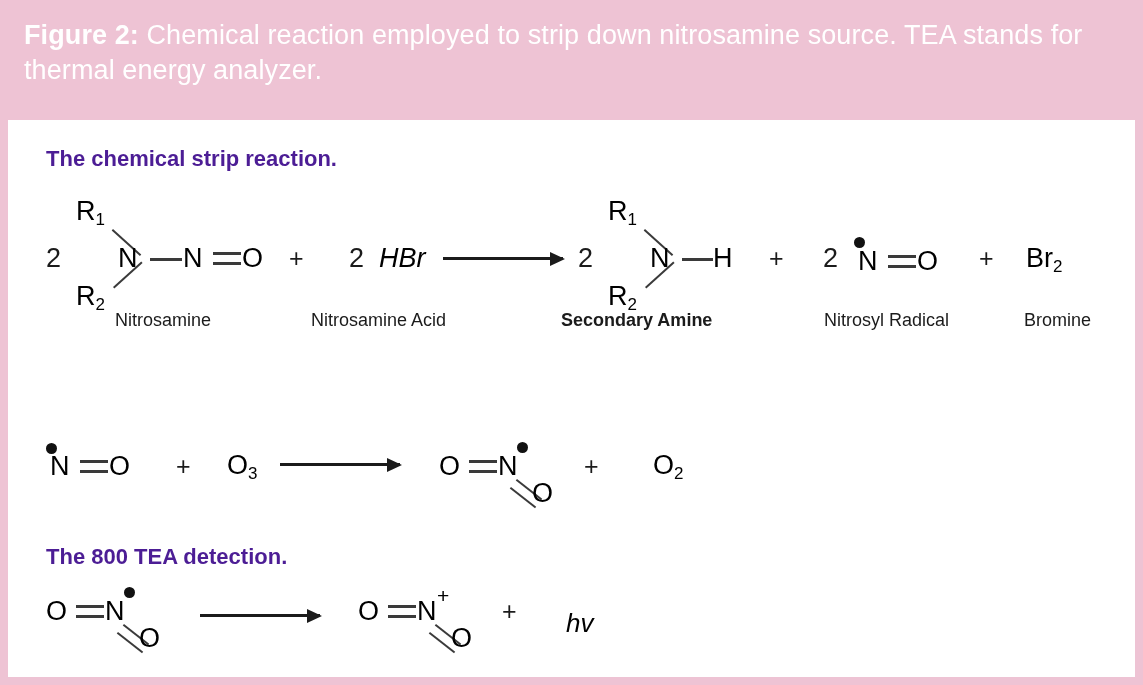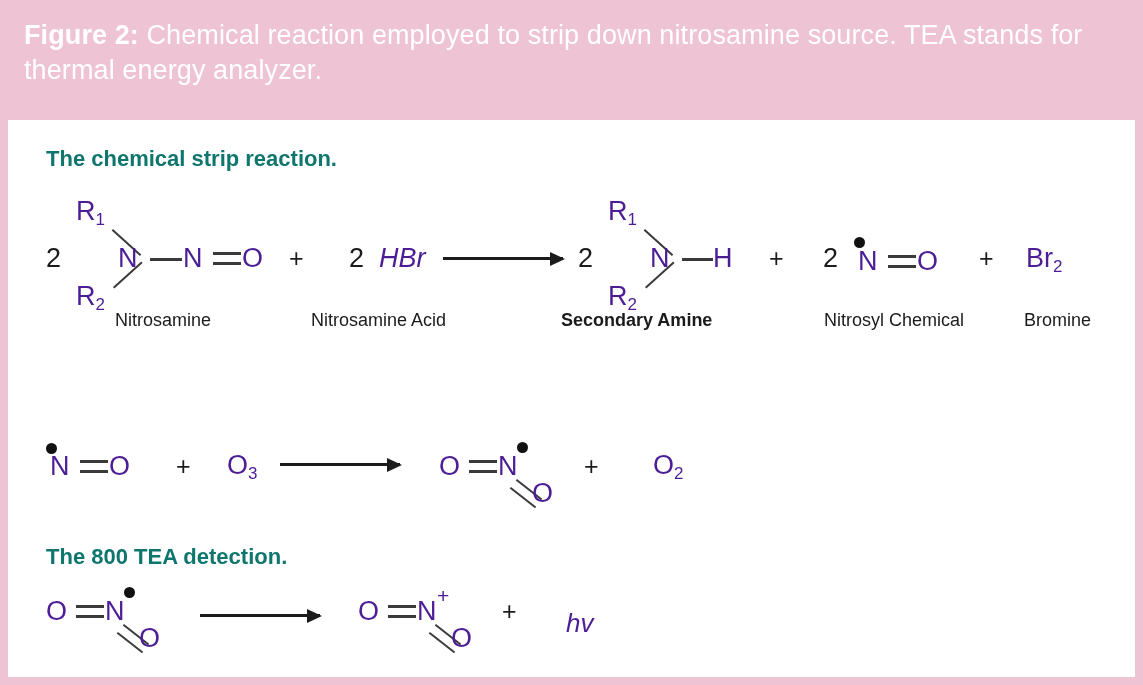--- a/index.html
+++ b/index.html
@@ -37,28 +37,28 @@
     left:8px;top:120px;
     width:1127px;height:557px;
     background:#ffffff;
     box-sizing:border-box;
     overflow:hidden;
   }
   .section-title{
     position:absolute;
     font-size:22px;
     font-weight:bold;
-    color:#0f766e;
+    color:#4c1d95;
     white-space:nowrap;
   }
   
   .atom{
     position:absolute;
     font-size:27px;
-    color:#4c1d95;
+    color:#000000;
     white-space:nowrap;
     line-height:27px;
   }
   .atom.small{font-size:25px;}
   .coef{
     position:absolute;
     font-size:27px;
     color:#1b1b1b;
     line-height:27px;
   }
@@ -153,21 +153,21 @@
     <div class="label" style="left:553px;top:190px;font-weight:bold;">Secondary Amine</div>
 
     <div class="plus" style="left:761px;top:126px;">+</div>
 
     <div class="coef" style="left:815px;top:125px;">2</div>
     <div class="radical" style="left:846px;top:117px;"></div>
     <div class="atom" style="left:850px;top:128px;">N</div>
     <div class="bond h2a" style="left:880px;top:135px;width:28px;"></div>
     <div class="bond h2b" style="left:880px;top:145px;width:28px;"></div>
     <div class="atom" style="left:909px;top:128px;">O</div>
-    <div class="label" style="left:816px;top:190px;">Nitrosyl Chemical</div>
+    <div class="label" style="left:816px;top:190px;">Nitrosyl Radical</div>
 
     <div class="plus" style="left:971px;top:126px;">+</div>
 
     <div class="atom" style="left:1018px;top:125px;"><span>Br</span><span class="sub">2</span></div>
     <div class="label" style="left:1016px;top:190px;">Bromine</div>
 
 
     <div class="radical" style="left:38px;top:323px;"></div>
     <div class="atom" style="left:42px;top:333px;">N</div>
     <div class="bond h2a" style="left:72px;top:340px;width:28px;"></div>

